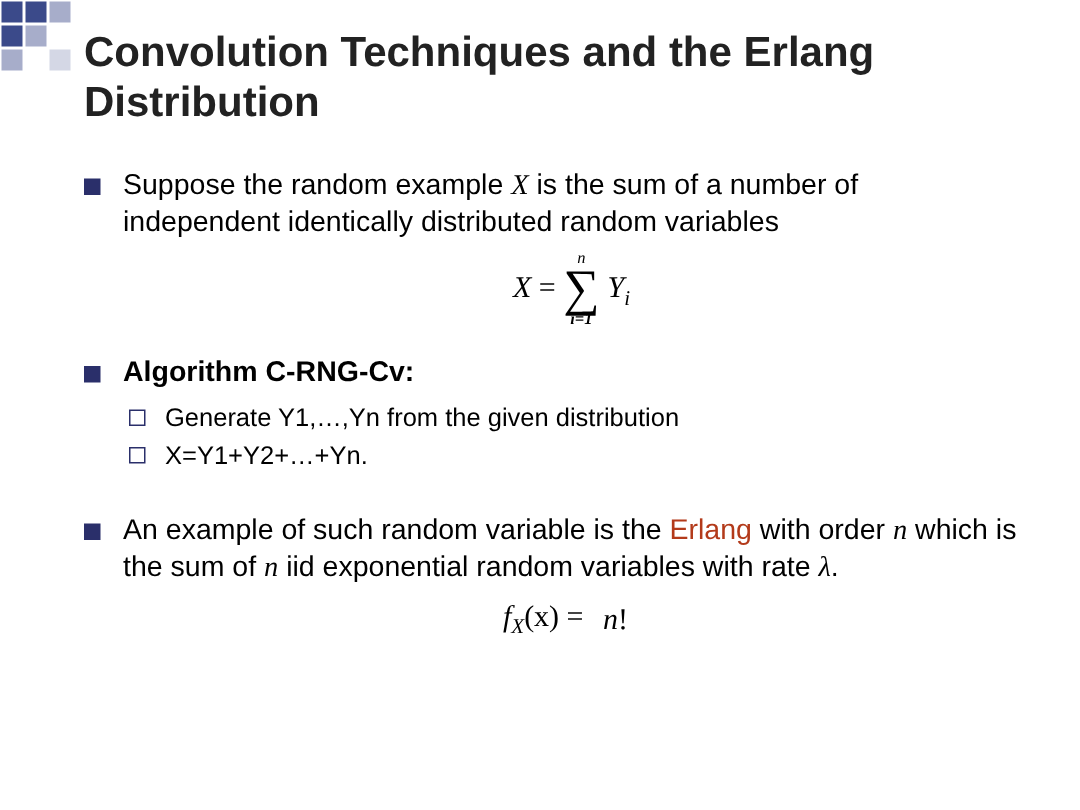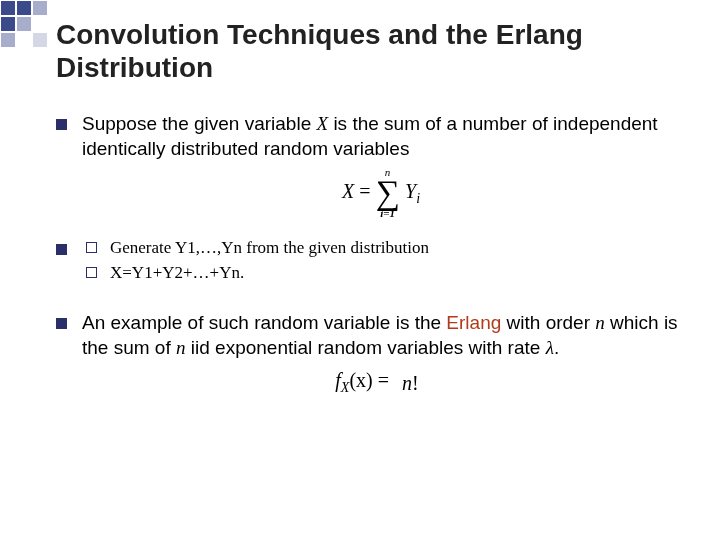--- a/index.html
+++ b/index.html
@@ -9,21 +9,21 @@
   .corner .row { display: flex; }
   .sq { width: 14px; height: 14px; background: #3b4a8a; margin: 1px; }
   .sq.faded1 { opacity: 0.45; }
   .sq.faded2 { opacity: 0.22; }
   .sq.gap { background: transparent; }
   .title { font-size: 28px; line-height: 1.18; color: #222; margin-bottom: 28px; }
   .bullets { list-style: none; }
   .bullets > li { position: relative; padding-left: 26px; font-size: 19px; line-height: 1.3; margin-bottom: 14px; }
   .bullets > li::before { content: ""; position: absolute; left: 0; top: 7px; width: 11px; height: 11px; background: #2a2f6a; }
   .sub { list-style: none; margin-top: 6px; }
-  .sub > li { position: relative; padding-left: 28px; font-family: Liberation Serif, serif; font-size: 17px; line-height: 1.35; margin-bottom: 2px; }
+  .sub > li { position: relative; padding-left: 28px; font-family: Liberation Sans, sans-serif; font-size: 17px; line-height: 1.35; margin-bottom: 2px; }
   .sub > li::before { content: ""; position: absolute; left: 4px; top: 5px; width: 9px; height: 9px; border: 1px solid #2a2f6a; background: #fff; }
   .em-i { font-family: "Times New Roman", serif; font-style: italic; }
   .erlang { color: #b33a1a; }
   .formula { text-align: center; margin: 6px 0 18px 0; }
   .frac { display: inline-block; vertical-align: middle; text-align: center; font-family: "Times New Roman", serif; font-size: 20px; }
   .frac .num { display: block; border-bottom: 1.4px solid #000; padding: 0 8px 3px; line-height: 1.1; }
   .frac .den { display: block; padding: 3px 8px 0; }
   .eqtxt { font-family: "Times New Roman", serif; font-size: 20px; }
   .sum-wrap { display: inline-block; vertical-align: middle; text-align: center; line-height: 1; font-family: "Times New Roman", serif; }
   .sum-wrap .top { font-size: 11px; font-style: italic; display: block; margin-bottom: -2px; }
@@ -53,33 +53,34 @@
         <div class="sq gap"></div>
         <div class="sq faded2"></div>
       </div>
   </div>
 
   <h1 class="title">Convolution Techniques and the Erlang Distribution</h1>
 
   <ul class="bullets">
 
     <li>
-      <span>Suppose the given variable </span><span class="em-i">X</span><span> is the sum of a number of independent identically distributed random variables</span>
+      <span>Suppose the random example </span><span class="em-i">X</span><span> is the sum of a number of independent identically distributed random variables</span>
       <div class="formula">
         <span class="eqtxt"><span class="em-i">X</span><span> = </span></span>
         <span class="sum-wrap">
           <span class="top">n</span>
           <span class="sigma">∑</span>
           <span class="bot">i=1</span>
         </span>
         <span class="eqtxt"><span class="em-i">Y</span><span class="subsc">i</span></span>
       </div>
     </li>
 
     <li>
+      <span class="bold">Algorithm C-RNG-Cv:</span>
       <ul class="sub">
         <li>Generate Y1,…,Yn from the given distribution</li>
         <li>X=Y1+Y2+…+Yn.</li>
       </ul>
     </li>
 
     <li style="margin-top:26px;">
       <span>An example of such random variable is the </span><span class="erlang">Erlang</span><span> with order </span><span class="em-i">n</span><span> which is the sum of </span><span class="em-i">n</span><span> iid exponential random variables with rate </span><span class="em-i">λ</span><span>.</span>
       <div class="formula">
         <span class="eqtxt">

